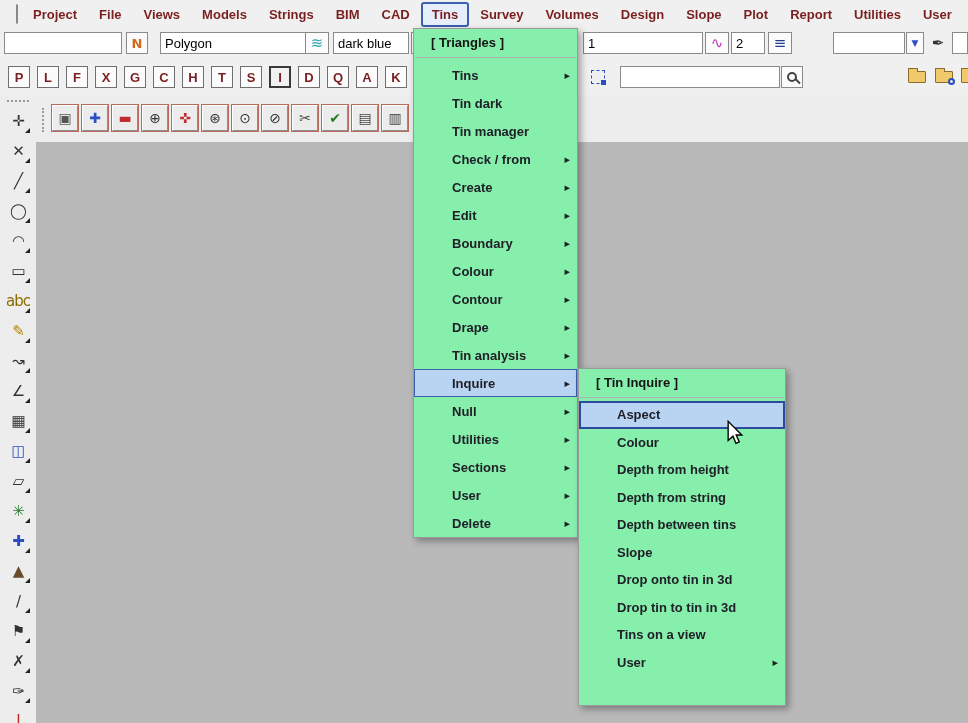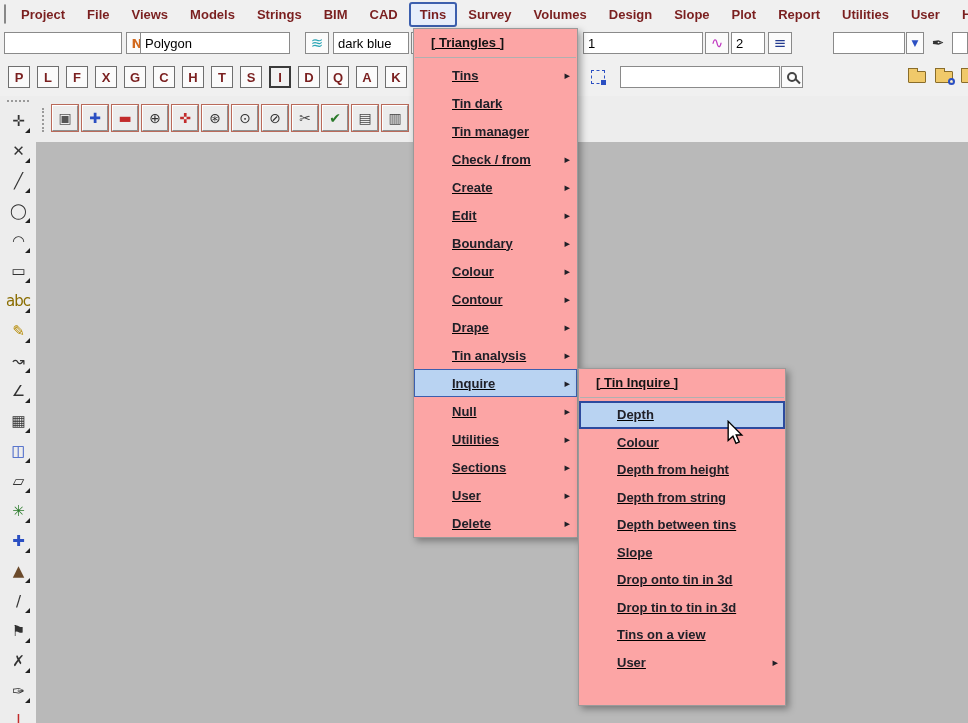--- a/index.html
+++ b/index.html
@@ -1,20 +1,20 @@
 <!DOCTYPE html>
 <html><head>
 <meta charset="utf-8">
 <style>
   * { margin:0; padding:0; box-sizing:border-box; }
   html,body { width:968px; height:723px; overflow:hidden; }
   body { font-family:"Liberation Sans","DejaVu Sans",sans-serif; font-size:13px; background:#f0f0f0; position:relative; }
 
   
-  .menubar { position:absolute; left:0; top:0; width:968px; height:28px; background:#f0f0f0; display:flex; align-items:center; padding-left:4px; z-index:5; }
+  .menubar { position:absolute; left:0; top:0; width:968px; height:28px; background:#f0f0f0; display:flex; align-items:center; padding-left:16px; z-index:5; }
   .logo { width:20px; height:20px; margin-right:4px; border:1px solid #888; border-radius:2px; overflow:hidden; display:grid; grid-template-columns:1fr 1fr; grid-template-rows:1fr 1fr; }
   .logo span:nth-child(1){background:#d23b2b;} .logo span:nth-child(2){background:#2b7a2b;}
   .logo span:nth-child(3){background:#2b4fc2;} .logo span:nth-child(4){background:#e0b42a;}
   .menu-items { display:flex; height:100%; align-items:center; }
   .menu-item { padding:3px 9px; font-weight:bold; color:#7a1f1f; white-space:nowrap; border:2px solid transparent; border-radius:3px; cursor:default; }
   .menu-item.selected { border-color:#3c5fae; background:#e7eefb; }
 
   
   .field { position:absolute; height:22px; border:1px solid #8a8a8a; background:#fff; font-family:inherit; font-size:13px; padding:0 4px; }
   .tb-btn { position:absolute; height:22px; border:1px solid #8a8a8a; background:#fbfbfb; display:flex; align-items:center; justify-content:center; cursor:default; }
@@ -42,21 +42,21 @@
   .tool::after { content:""; position:absolute; right:1px; bottom:1px; border-left:5px solid transparent; border-bottom:5px solid #222; }
 
   .view-strip { position:absolute; left:36px; top:96px; width:932px; height:46px; background:#ededed; z-index:1; }
   .grip-v { position:absolute; left:6px; top:12px; height:24px; border-left:2px dotted #9a9a9a; }
   .view-tools { position:absolute; left:16px; top:9px; display:flex; gap:4px; }
   .vbtn { width:26px; height:26px; background:#ececec; border:1px solid; border-color:#ffffff #8f8f8f #8f8f8f #ffffff; outline:1px solid #b96a5a; display:flex; align-items:center; justify-content:center; font-size:14px; cursor:default; }
 
   .canvas { position:absolute; left:36px; top:142px; width:932px; height:581px; background:#b9b9b9; z-index:0; }
 
   
-  .menu-panel { position:absolute; background:#fca5a5; border:1px solid #9a9a9a; box-shadow:3px 3px 7px rgba(0,0,0,.35); z-index:20;text-decoration:underline; }
+  .menu-panel { position:absolute; background:#86efac; border:1px solid #9a9a9a; box-shadow:3px 3px 7px rgba(0,0,0,.35); z-index:20; }
   .tins-menu { left:413px; top:28px; width:165px; height:510px; }
   .sub-menu  { left:578px; top:368px; width:208px; height:338px; z-index:21; }
   .menu-title { height:26px; display:flex; align-items:center; padding-left:17px; font-weight:600; color:#141414; cursor:default; }
   .menu-sep { border-top:1px solid #b0b0b0; margin:2px 1px 3px 1px; }
   .drop-item { position:relative; height:28px; display:flex; align-items:center; padding-left:38px; font-weight:600; color:#202028; cursor:default; white-space:nowrap; }
   .sub-menu .drop-item { height:27.5px; }
   .drop-arrow { display:none; position:absolute; right:7px; font-size:11px; color:#202028; }
   .drop-item.arrow .drop-arrow { display:block; }
   .tins-menu .drop-item.highlighted { background:#b9d3f2; box-shadow:inset 0 0 0 1px #3c5fae; }
   .sub-menu .drop-item.highlighted { background:#b9d3f2; box-shadow:inset 0 0 0 2px #2d4a9e; }
@@ -92,21 +92,21 @@
       <div class="menu-item">Utilities</div>
       <div class="menu-item">User</div>
       <div class="menu-item">Help</div>
     </div>
 </div>
 
 <input class="field" style="left: 4px; top: 32px; width: 118px;" value="">
 <div class="tb-btn" style="left:126px; top:32px; width:22px; color:#d2691e; font-weight:bold;">
     <span class="icon-glyph">N</span>
   </div>
-<input class="field" style="left: 140px; top: 32px; width: 150px;" value="Polygon">
+<input class="field" style="left: 160px; top: 32px; width: 150px;" value="Polygon">
 <div class="tb-btn" style="left:305px; top:32px; width:24px; color:#2aa5b5; font-size:15px;">
     <span class="icon-glyph">≋</span>
   </div>
 <input class="field" style="left: 333px; top: 32px; width: 76px;" value="dark blue">
 <div class="tb-btn" style="left:411px; top:32px; width:24px; color:#2aa5b5; font-size:15px;">
     <span class="icon-glyph">≋</span>
   </div>
 <input class="field" style="left: 583px; top: 32px; width: 120px;" value="1">
 <div class="tb-btn" style="left:705px; top:32px; width:24px; color:#c23bc2; font-size:15px;">
     <span class="icon-glyph">∿</span>
@@ -284,21 +284,21 @@
     </div>
     </div>
 </div>
 
 <div class="menu-panel sub-menu">
   <div class="menu-title">[ Tin Inquire ]</div>
   <div class="menu-sep"></div>
   <div>
 
   <div class="drop-item highlighted">
-      <span>Depth</span>
+      <span>Aspect</span>
 
     </div>
       <div class="drop-item">
       <span>Colour</span>
 
     </div>
       <div class="drop-item">
       <span>Depth from height</span>
 
     </div>

